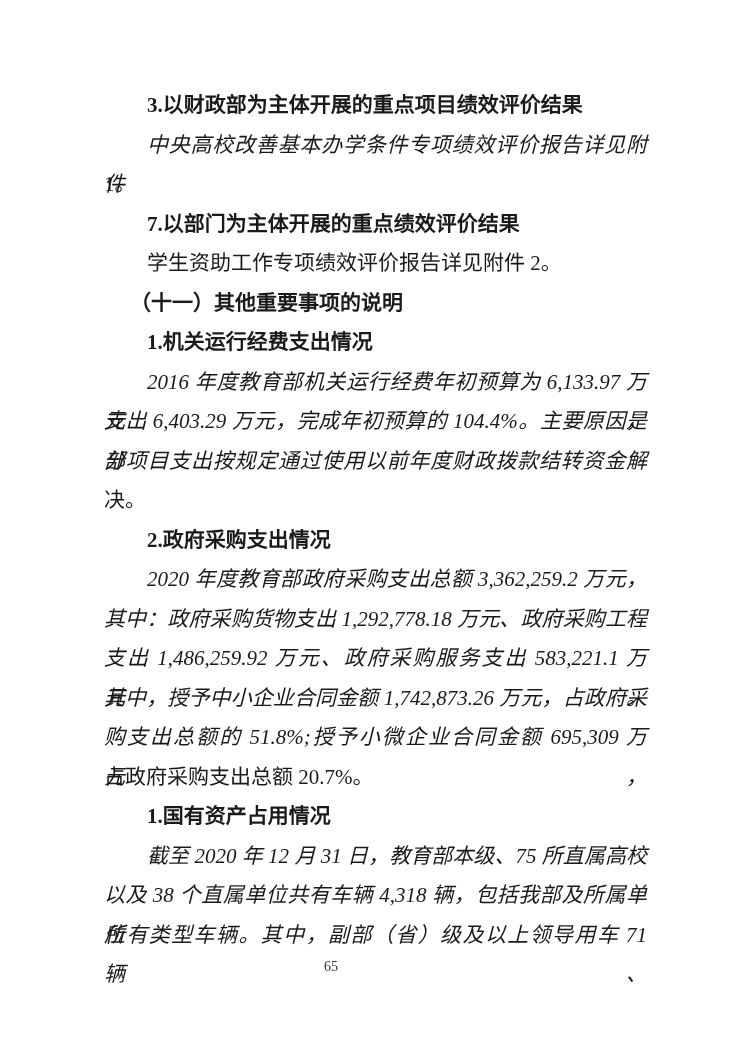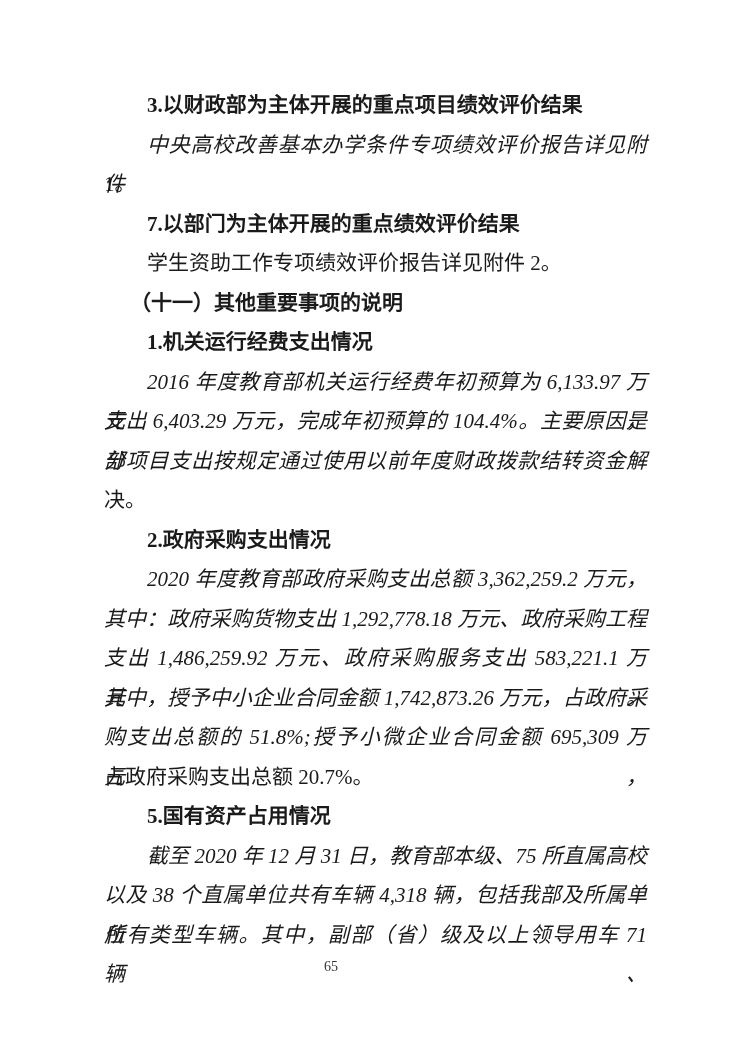--- a/index.html
+++ b/index.html
@@ -66,19 +66,19 @@
     <div class="line j">支出 6,403.29 万元，完成年初预算的 104.4%。主要原因是部</div>
     <div class="line j">分项目支出按规定通过使用以前年度财政拨款结转资金解</div>
     <div class="line">决。</div>
     <div class="line b ind">2.政府采购支出情况</div>
     <div class="line ind j">2020 年度教育部政府采购支出总额 3,362,259.2 万元，</div>
     <div class="line j">其中：政府采购货物支出 1,292,778.18 万元、政府采购工程</div>
     <div class="line j">支出 1,486,259.92 万元、政府采购服务支出 583,221.1 万元。</div>
     <div class="line j">其中，授予中小企业合同金额 1,742,873.26 万元，占政府采</div>
     <div class="line j">购支出总额的 51.8%;授予小微企业合同金额 695,309 万元，</div>
     <div class="line">占政府采购支出总额 20.7%。</div>
-    <div class="line b ind">5.国有资产占用情况</div>
+    <div class="line b ind">1.国有资产占用情况</div>
     <div class="line ind j">截至 2020 年 12 月 31 日，教育部本级、75 所直属高校</div>
     <div class="line j">以及 38 个直属单位共有车辆 4,318 辆，包括我部及所属单位</div>
     <div class="line j">所有类型车辆。其中，副部（省）级及以上领导用车 71 辆、</div>
   </div>
   <div class="pagenum">65</div>
 </div>
 
 </body></html>

